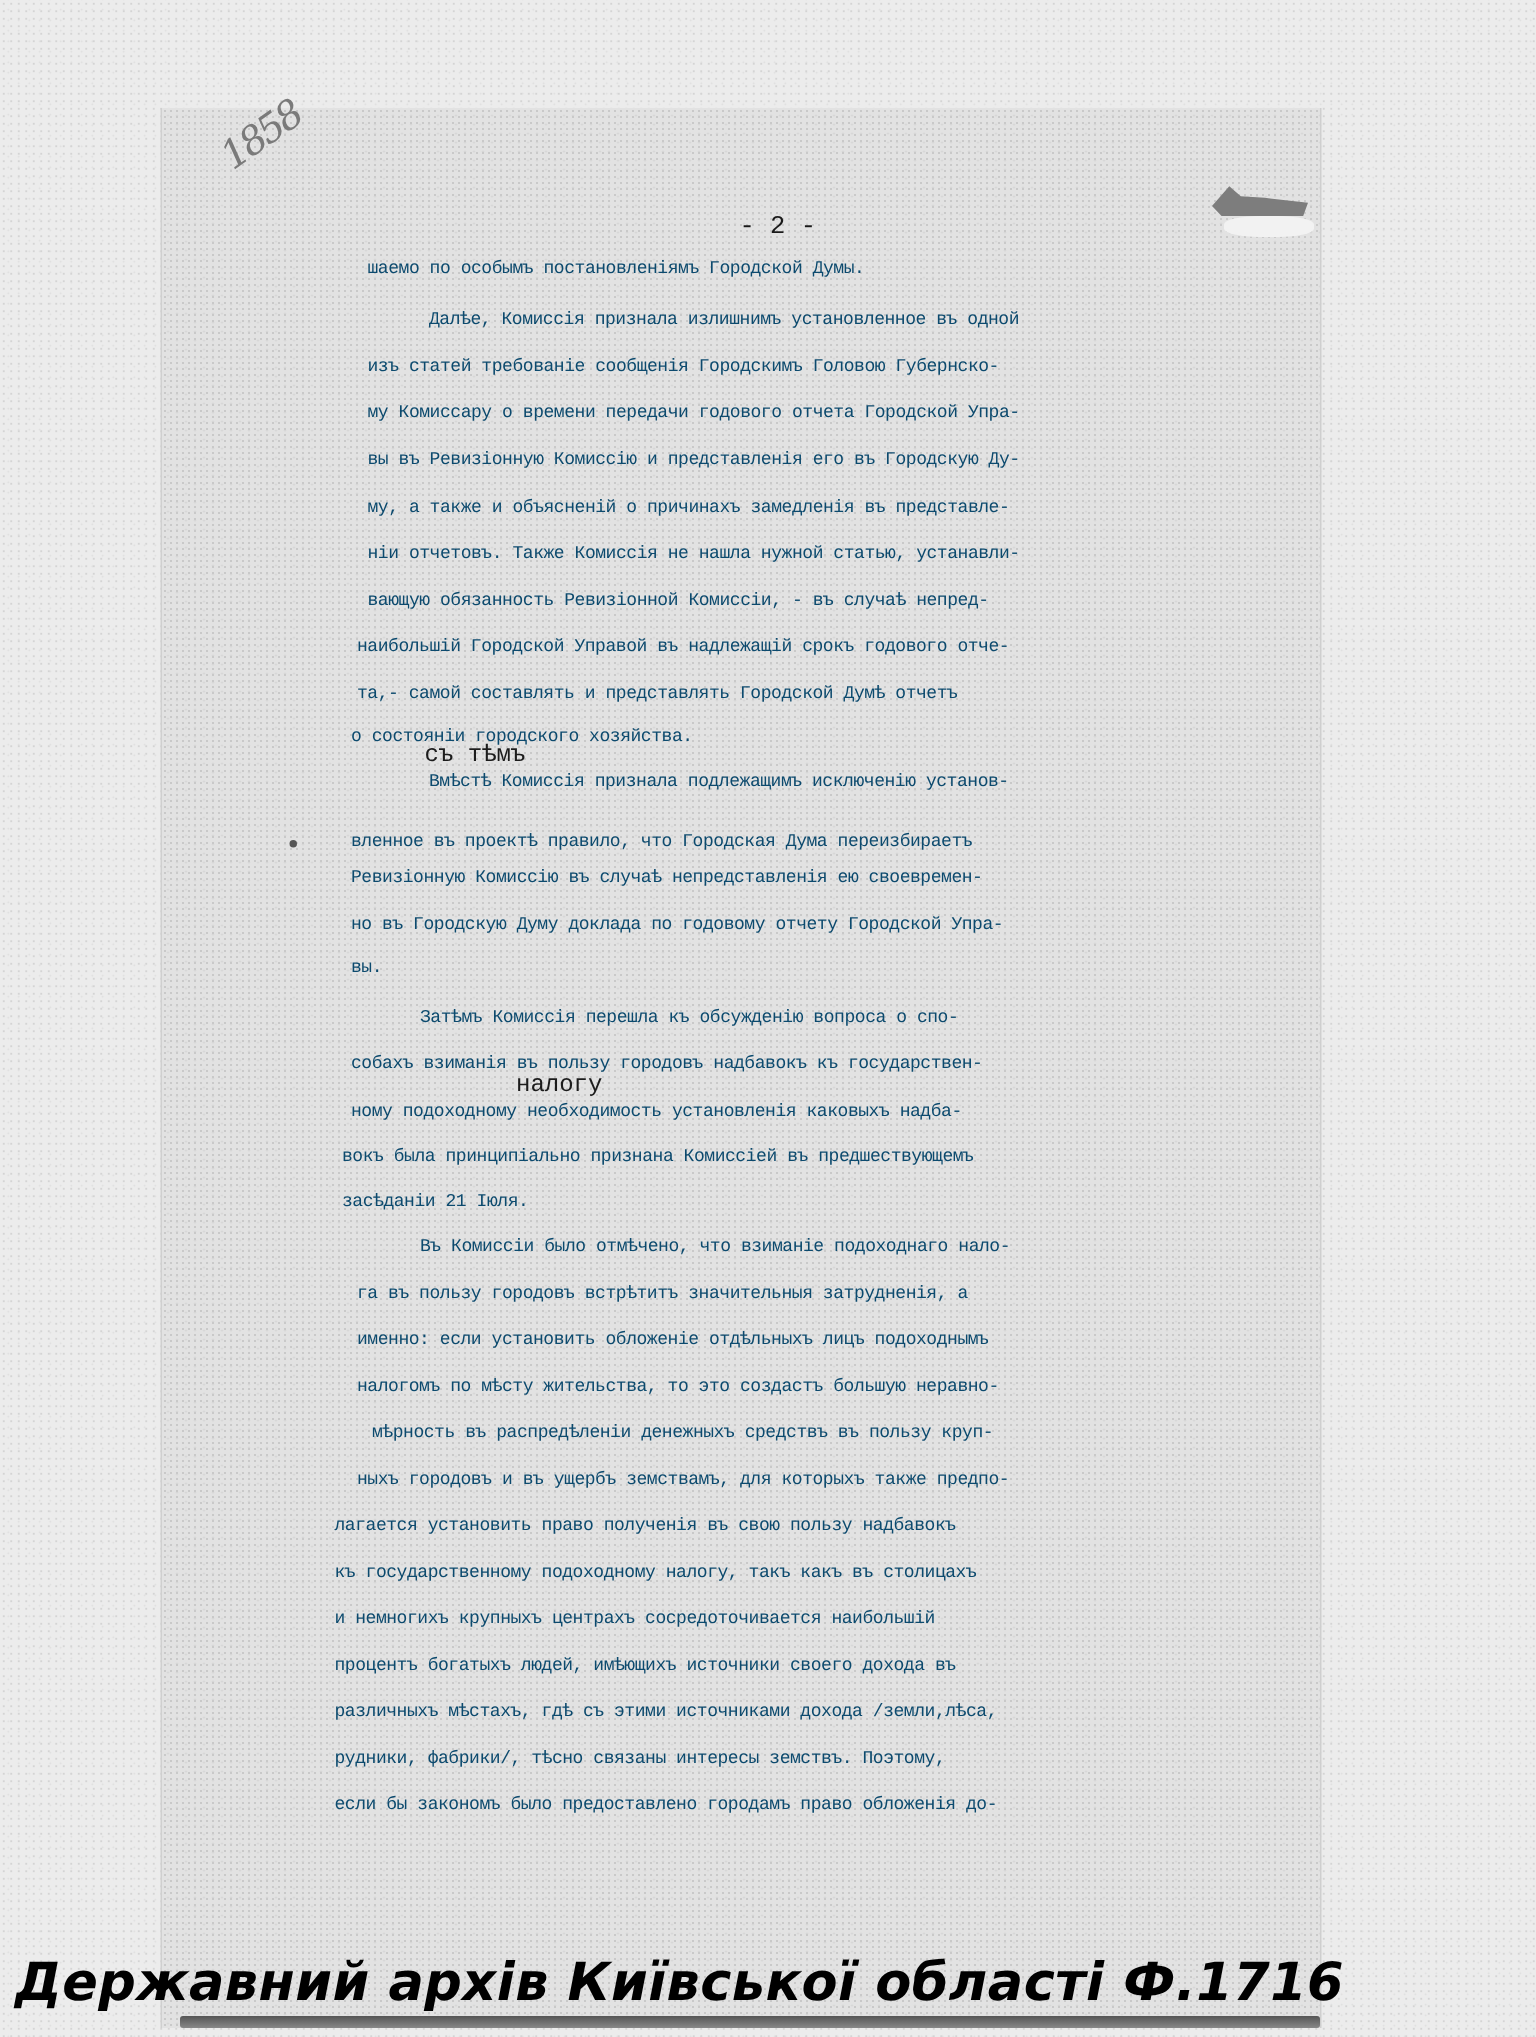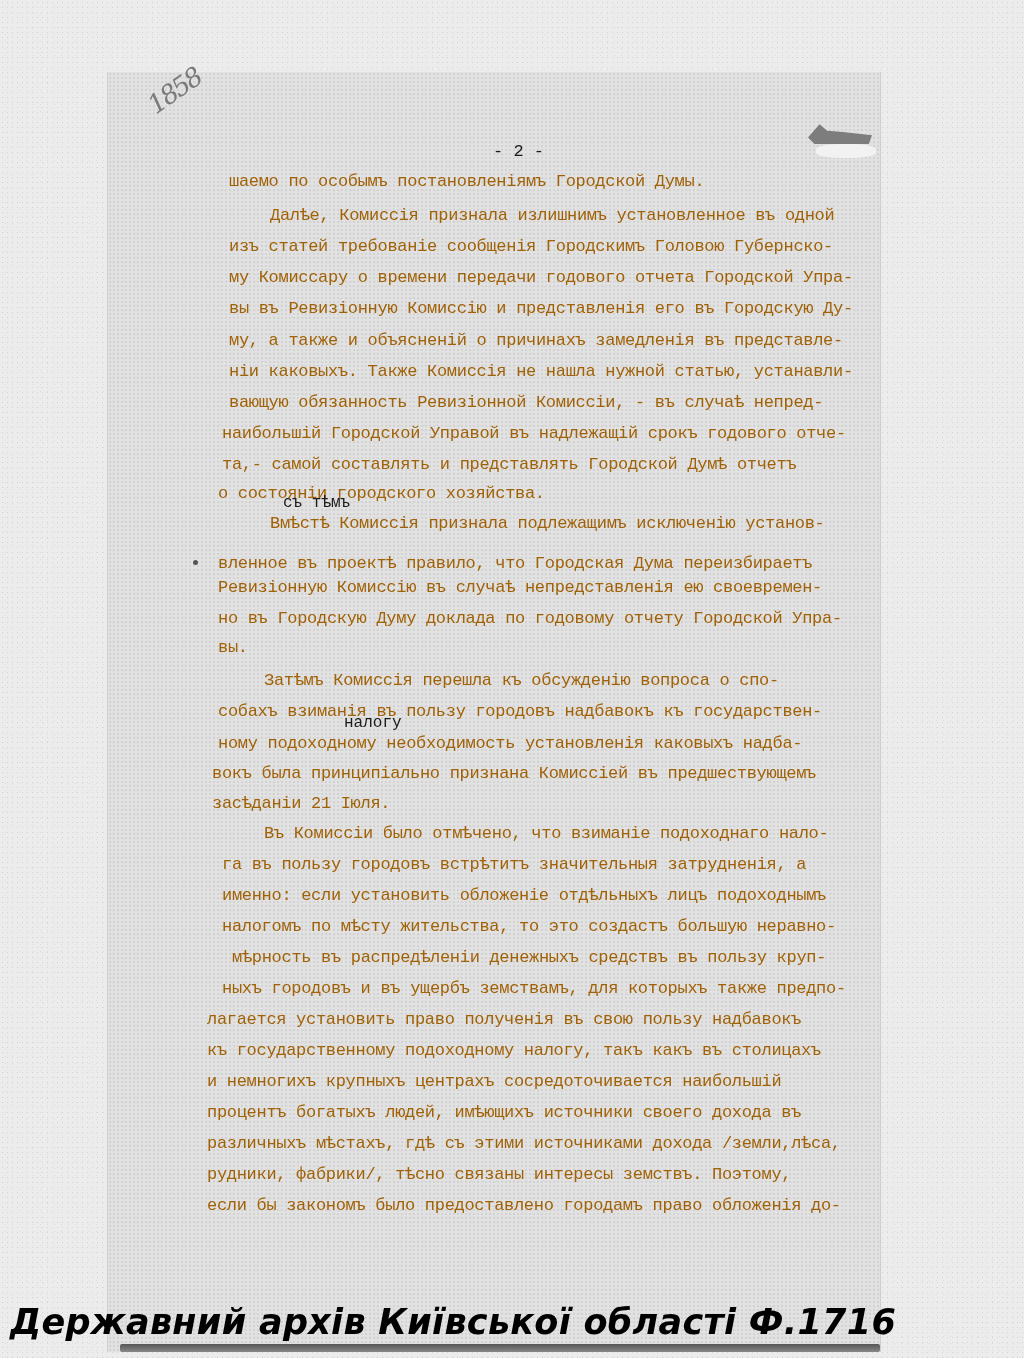--- a/index.html
+++ b/index.html
@@ -74,25 +74,26 @@
     }
     .page-number {
       position: absolute;
       left: 493px;
       top: 142px;
       font-size: 17px;
       color: #1a1a1a;
     }
     .line {
       position: absolute;
-      font-size: 17px;
-      color: #a16207;
+      font-size: 12px;
+      color: #0c4a6e;
       white-space: nowrap;
       letter-spacing: -0.3px;
       transform-origin: left center;
+      margin-left: 16px;
     }
     .interlinear {
       position: absolute;
       font-size: 16px;
       color: #1c1c1c;
       white-space: nowrap;
     }
     .watermark {
       position: absolute;
       left: 10px;
@@ -126,21 +127,21 @@
 <div class="handwriting">1858</div>
 <div class="page-number">- 2 -</div>
 <div class="margin-dot"></div>
 
 <div class="line" style="left:229px;top:172px">шаемо по особымъ постановленiямъ Городской Думы.</div>
 <div class="line" style="left:270px;top:206px">Далѣе, Комиссiя признала излишнимъ установленное въ одной</div>
 <div class="line" style="left:229px;top:237px">изъ статей требованiе сообщенiя Городскимъ Головою Губернско-</div>
 <div class="line" style="left:229px;top:268px">му Комиссару о времени передачи годового отчета Городской Упра-</div>
 <div class="line" style="left:229px;top:299px">вы въ Ревизiонную Комиссiю и представленiя его въ Городскую Ду-</div>
 <div class="line" style="left:229px;top:331px">му, а также и объясненiй о причинахъ замедленiя въ представле-</div>
-<div class="line" style="left:229px;top:362px">нiи каковыхъ. Также Комиссiя не нашла нужной статью, устанавли-</div>
+<div class="line" style="left:229px;top:362px">нiи отчетовъ. Также Комиссiя не нашла нужной статью, устанавли-</div>
 <div class="line" style="left:229px;top:393px">вающую обязанность Ревизiонной Комиссiи, - въ случаѣ непред-</div>
 <div class="line" style="left:222px;top:424px">наибольшiй Городской Управой въ надлежащiй срокъ годового отче-</div>
 <div class="line" style="left:222px;top:455px">та,- самой составлять и представлять Городской Думѣ отчетъ</div>
 <div class="line" style="left:218px;top:484px">о состоянiи городского хозяйства.</div>
 
 <div class="interlinear" style="left:283px;top:494px">съ тѣмъ</div>
 
 <div class="line" style="left:270px;top:514px">Вмѣстѣ Комиссiя признала подлежащимъ исключенiю установ-</div>
 <div class="line" style="left:218px;top:554px">вленное въ проектѣ правило, что Городская Дума переизбираетъ</div>
 <div class="line" style="left:218px;top:578px">Ревизiонную Комиссiю въ случаѣ непредставленiя ею своевремен-</div>

